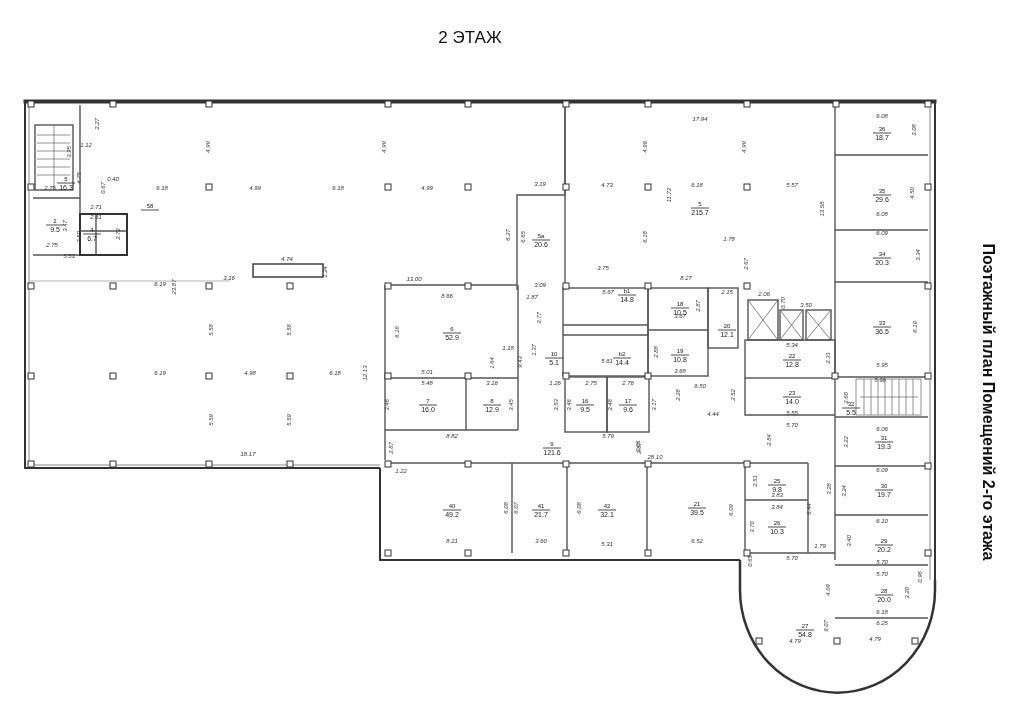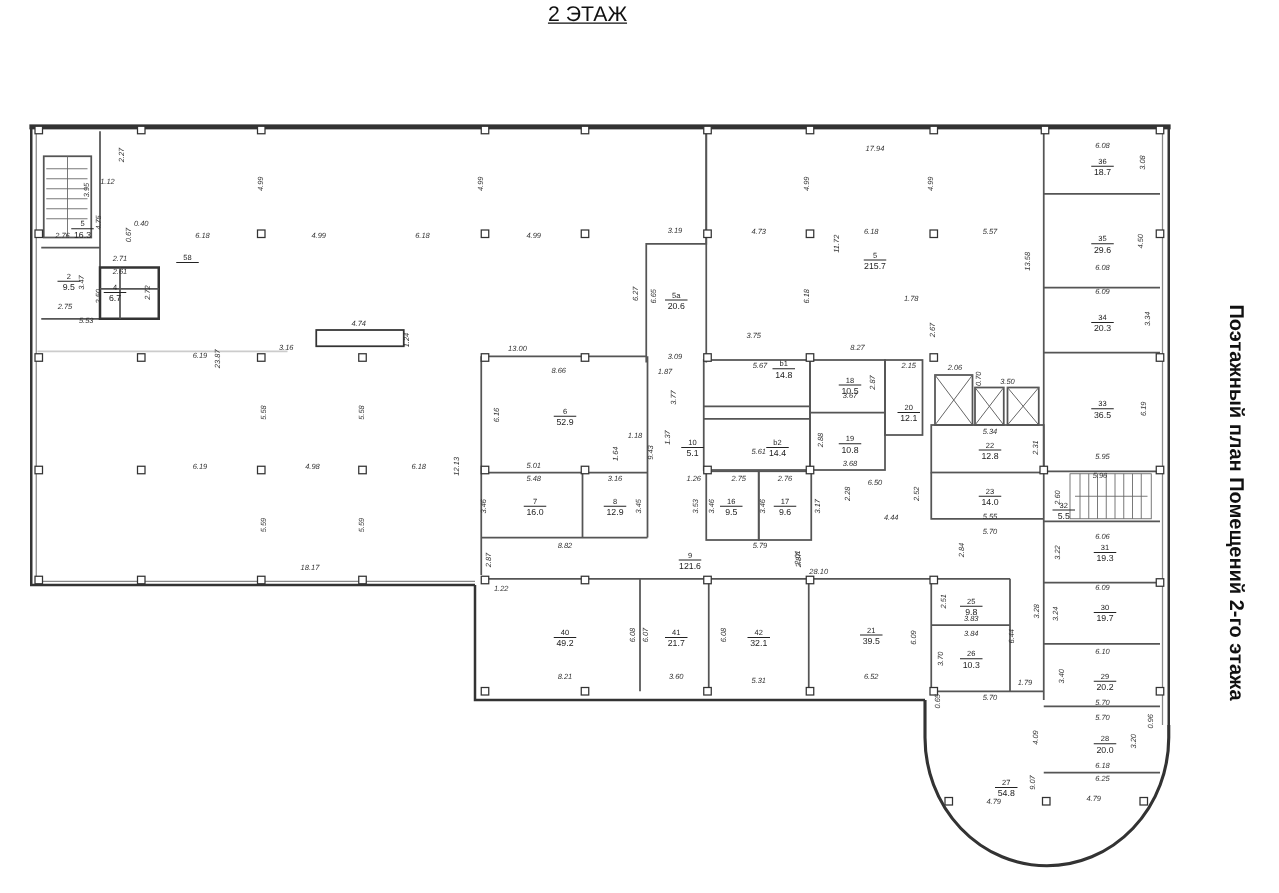--- a/index.html
+++ b/index.html
@@ -1,17 +1,17 @@
 <!DOCTYPE html>
 <html><head>
 <meta charset="utf-8">
 <style>
   html, body { margin:0; padding:0; background:#ffffff; }
   body { width:1023px; height:714px; position:relative; overflow:hidden; font-family:"Liberation Sans", sans-serif; color:#111; }
-  #title { position:absolute; left:0; width:940px; top:2px; text-align:center; font-size:17px; color:#111;text-decoration:underline; }
+  #title { position:absolute; left:0; width:940px; top:28px; text-align:center; font-size:17px; color:#111; }
   #side-title { position:absolute; left:958px; top:232px; width:60px; height:340px; }
   #side-title span { position:absolute; left:50%; top:50%; transform:translate(-50%,-50%) rotate(90deg); white-space:nowrap; font-size:16px; font-weight:bold; color:#111; }
   svg#plan { position:absolute; left:0; top:0; }
   .dim { font-family:"Liberation Sans", sans-serif; font-size:6px; font-style:italic; fill:#333; }
   .rnum { font-family:"Liberation Sans", sans-serif; font-size:6px; fill:#222; }
   .rarea { font-family:"Liberation Sans", sans-serif; font-size:7px; fill:#222; }
 </style>
 </head>
 <body>
 

